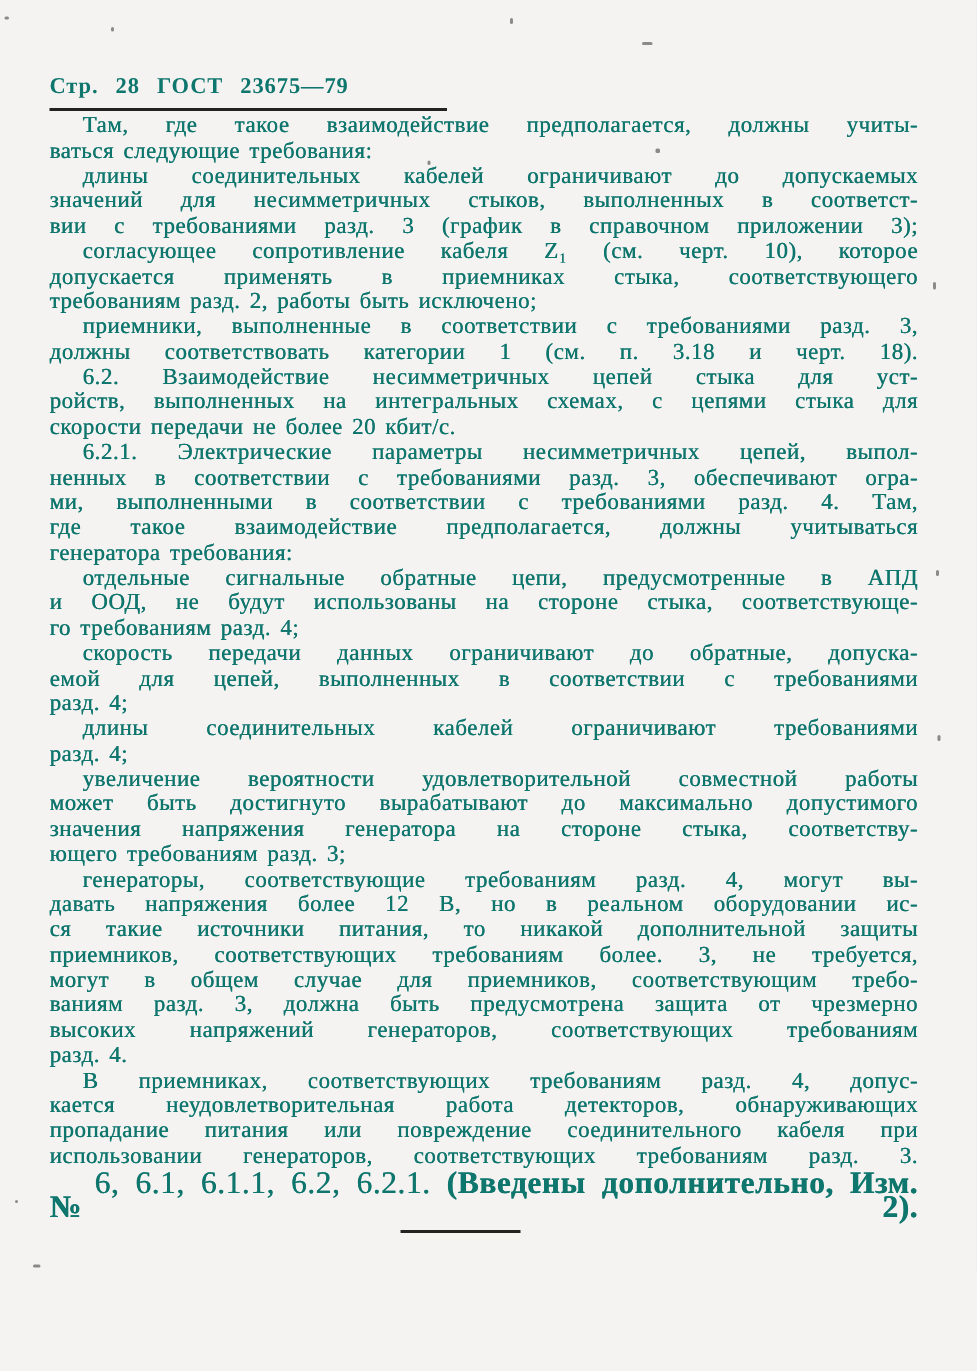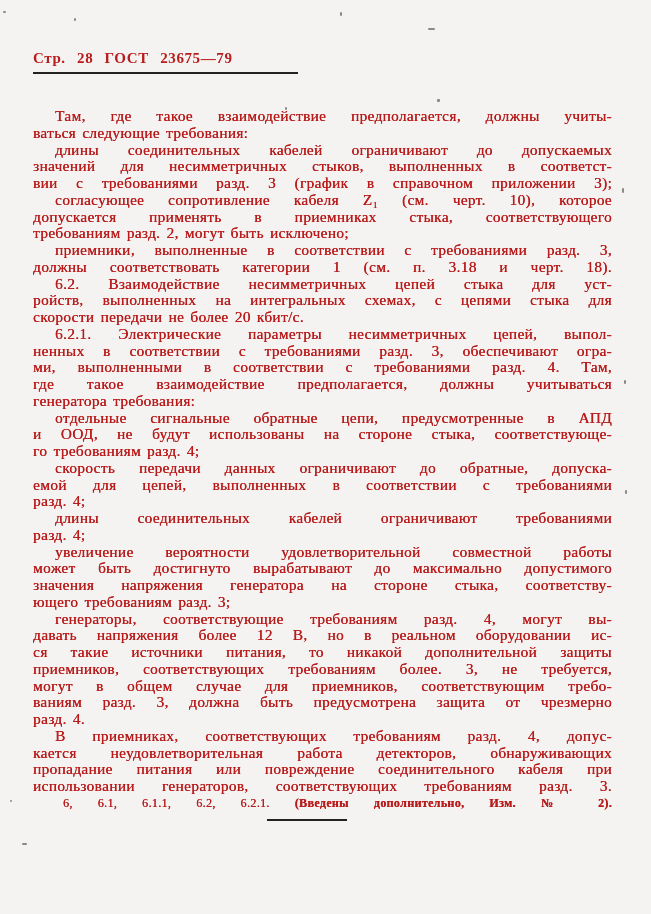--- a/index.html
+++ b/index.html
@@ -3,21 +3,21 @@
 <meta charset="utf-8">
 <style>
   html, body { margin: 0; padding: 0; background: #e9e9e7; }
   .page {
     position: relative;
     width: 651px;
     height: 914px;
     background: #f4f3f1;
     overflow: hidden;
     font-family: "Liberation Serif", "DejaVu Serif", serif;
-    color: #b91c1c;
+    color: #0f766e;
   }
   .content {
     position: absolute;
     left: 33px;
     top: 0;
     width: 579px;
   }
   .header {
     padding-top: 49px;
     font-weight: bold;
@@ -26,35 +26,35 @@
     letter-spacing: 0.6px;
     word-spacing: 7px;
     white-space: nowrap;
   }
   .header-rule {
     width: 265px;
     height: 2px;
     background: #222;
     margin-top: 4px;
   }
-  .body-text { margin-top: 34px; }
+  .body-text { margin-top: 2px; }
   .line {
     font-size: 15.3px;
     line-height: 16.75px;
     letter-spacing: 0.35px;
     word-spacing: 2px;
     text-align: justify;
     text-align-last: justify;
     text-shadow: 0.25px 0 0 currentColor;
     white-space: normal;
   }
   .line.first { text-indent: 22px; }
   .line.ragged { text-align-last: left; }
   .final-line {
-    font-size: 12px;
+    font-size: 21px;
     line-height: 16.75px;
     letter-spacing: 0.35px;
     word-spacing: 2px;
     text-indent: 30px;
     text-align: justify;
     text-align-last: justify;
     text-shadow: 0.25px 0 0 currentColor;
   }
   .final-line .bold { font-weight: bold; }
   .end-rule {
@@ -91,21 +91,21 @@
     <div class="header-rule"></div>
 
     <div class="body-text">
         <div class="line first">Там, где такое взаимодействие предполагается, должны учиты-</div>
         <div class="line ragged">ваться следующие требования:</div>
         <div class="line first">длины соединительных кабелей ограничивают до допускаемых</div>
         <div class="line">значений для несимметричных стыков, выполненных в соответст-</div>
         <div class="line">вии с требованиями разд. 3 (график в справочном приложении 3);</div>
         <div class="line first">согласующее сопротивление кабеля Z₁ (см. черт. 10), которое</div>
         <div class="line">допускается применять в приемниках стыка, соответствующего</div>
-        <div class="line ragged">требованиям разд. 2, могут быть исключено;</div>
+        <div class="line ragged">требованиям разд. 2, работы быть исключено;</div>
         <div class="line first">приемники, выполненные в соответствии с требованиями разд. 3,</div>
         <div class="line">должны соответствовать категории 1 (см. п. 3.18 и черт. 18).</div>
         <div class="line first">6.2. Взаимодействие несимметричных цепей стыка для уст-</div>
         <div class="line">ройств, выполненных на интегральных схемах, с цепями стыка для</div>
         <div class="line ragged">скорости передачи не более 20 кбит/с.</div>
         <div class="line first">6.2.1. Электрические параметры несимметричных цепей, выпол-</div>
         <div class="line">ненных в соответствии с требованиями разд. 3, обеспечивают огра-</div>
         <div class="line">ми, выполненными в соответствии с требованиями разд. 4. Там,</div>
         <div class="line">где такое взаимодействие предполагается, должны учитываться</div>
         <div class="line ragged">генератора требования:</div>
@@ -120,20 +120,21 @@
         <div class="line first">увеличение вероятности удовлетворительной совместной работы</div>
         <div class="line">может быть достигнуто вырабатывают до максимально допустимого</div>
         <div class="line">значения напряжения генератора на стороне стыка, соответству-</div>
         <div class="line ragged">ющего требованиям разд. 3;</div>
         <div class="line first">генераторы, соответствующие требованиям разд. 4, могут вы-</div>
         <div class="line">давать напряжения более 12 В, но в реальном оборудовании ис-</div>
         <div class="line">ся такие источники питания, то никакой дополнительной защиты</div>
         <div class="line">приемников, соответствующих требованиям более. 3, не требуется,</div>
         <div class="line">могут в общем случае для приемников, соответствующим требо-</div>
         <div class="line">ваниям разд. 3, должна быть предусмотрена защита от чрезмерно</div>
+        <div class="line">высоких напряжений генераторов, соответствующих требованиям</div>
         <div class="line ragged">разд. 4.</div>
         <div class="line first">В приемниках, соответствующих требованиям разд. 4, допус-</div>
         <div class="line">кается неудовлетворительная работа детекторов, обнаруживающих</div>
         <div class="line">пропадание питания или повреждение соединительного кабеля при</div>
         <div class="line">использовании генераторов, соответствующих требованиям разд. 3.</div>
       </div>
 
     <div class="final-line"><span>6, 6.1, 6.1.1, 6.2, 6.2.1.</span> <span class="bold">(Введены дополнительно, Изм. № 2).</span></div>
 
     <div class="end-rule"></div>

